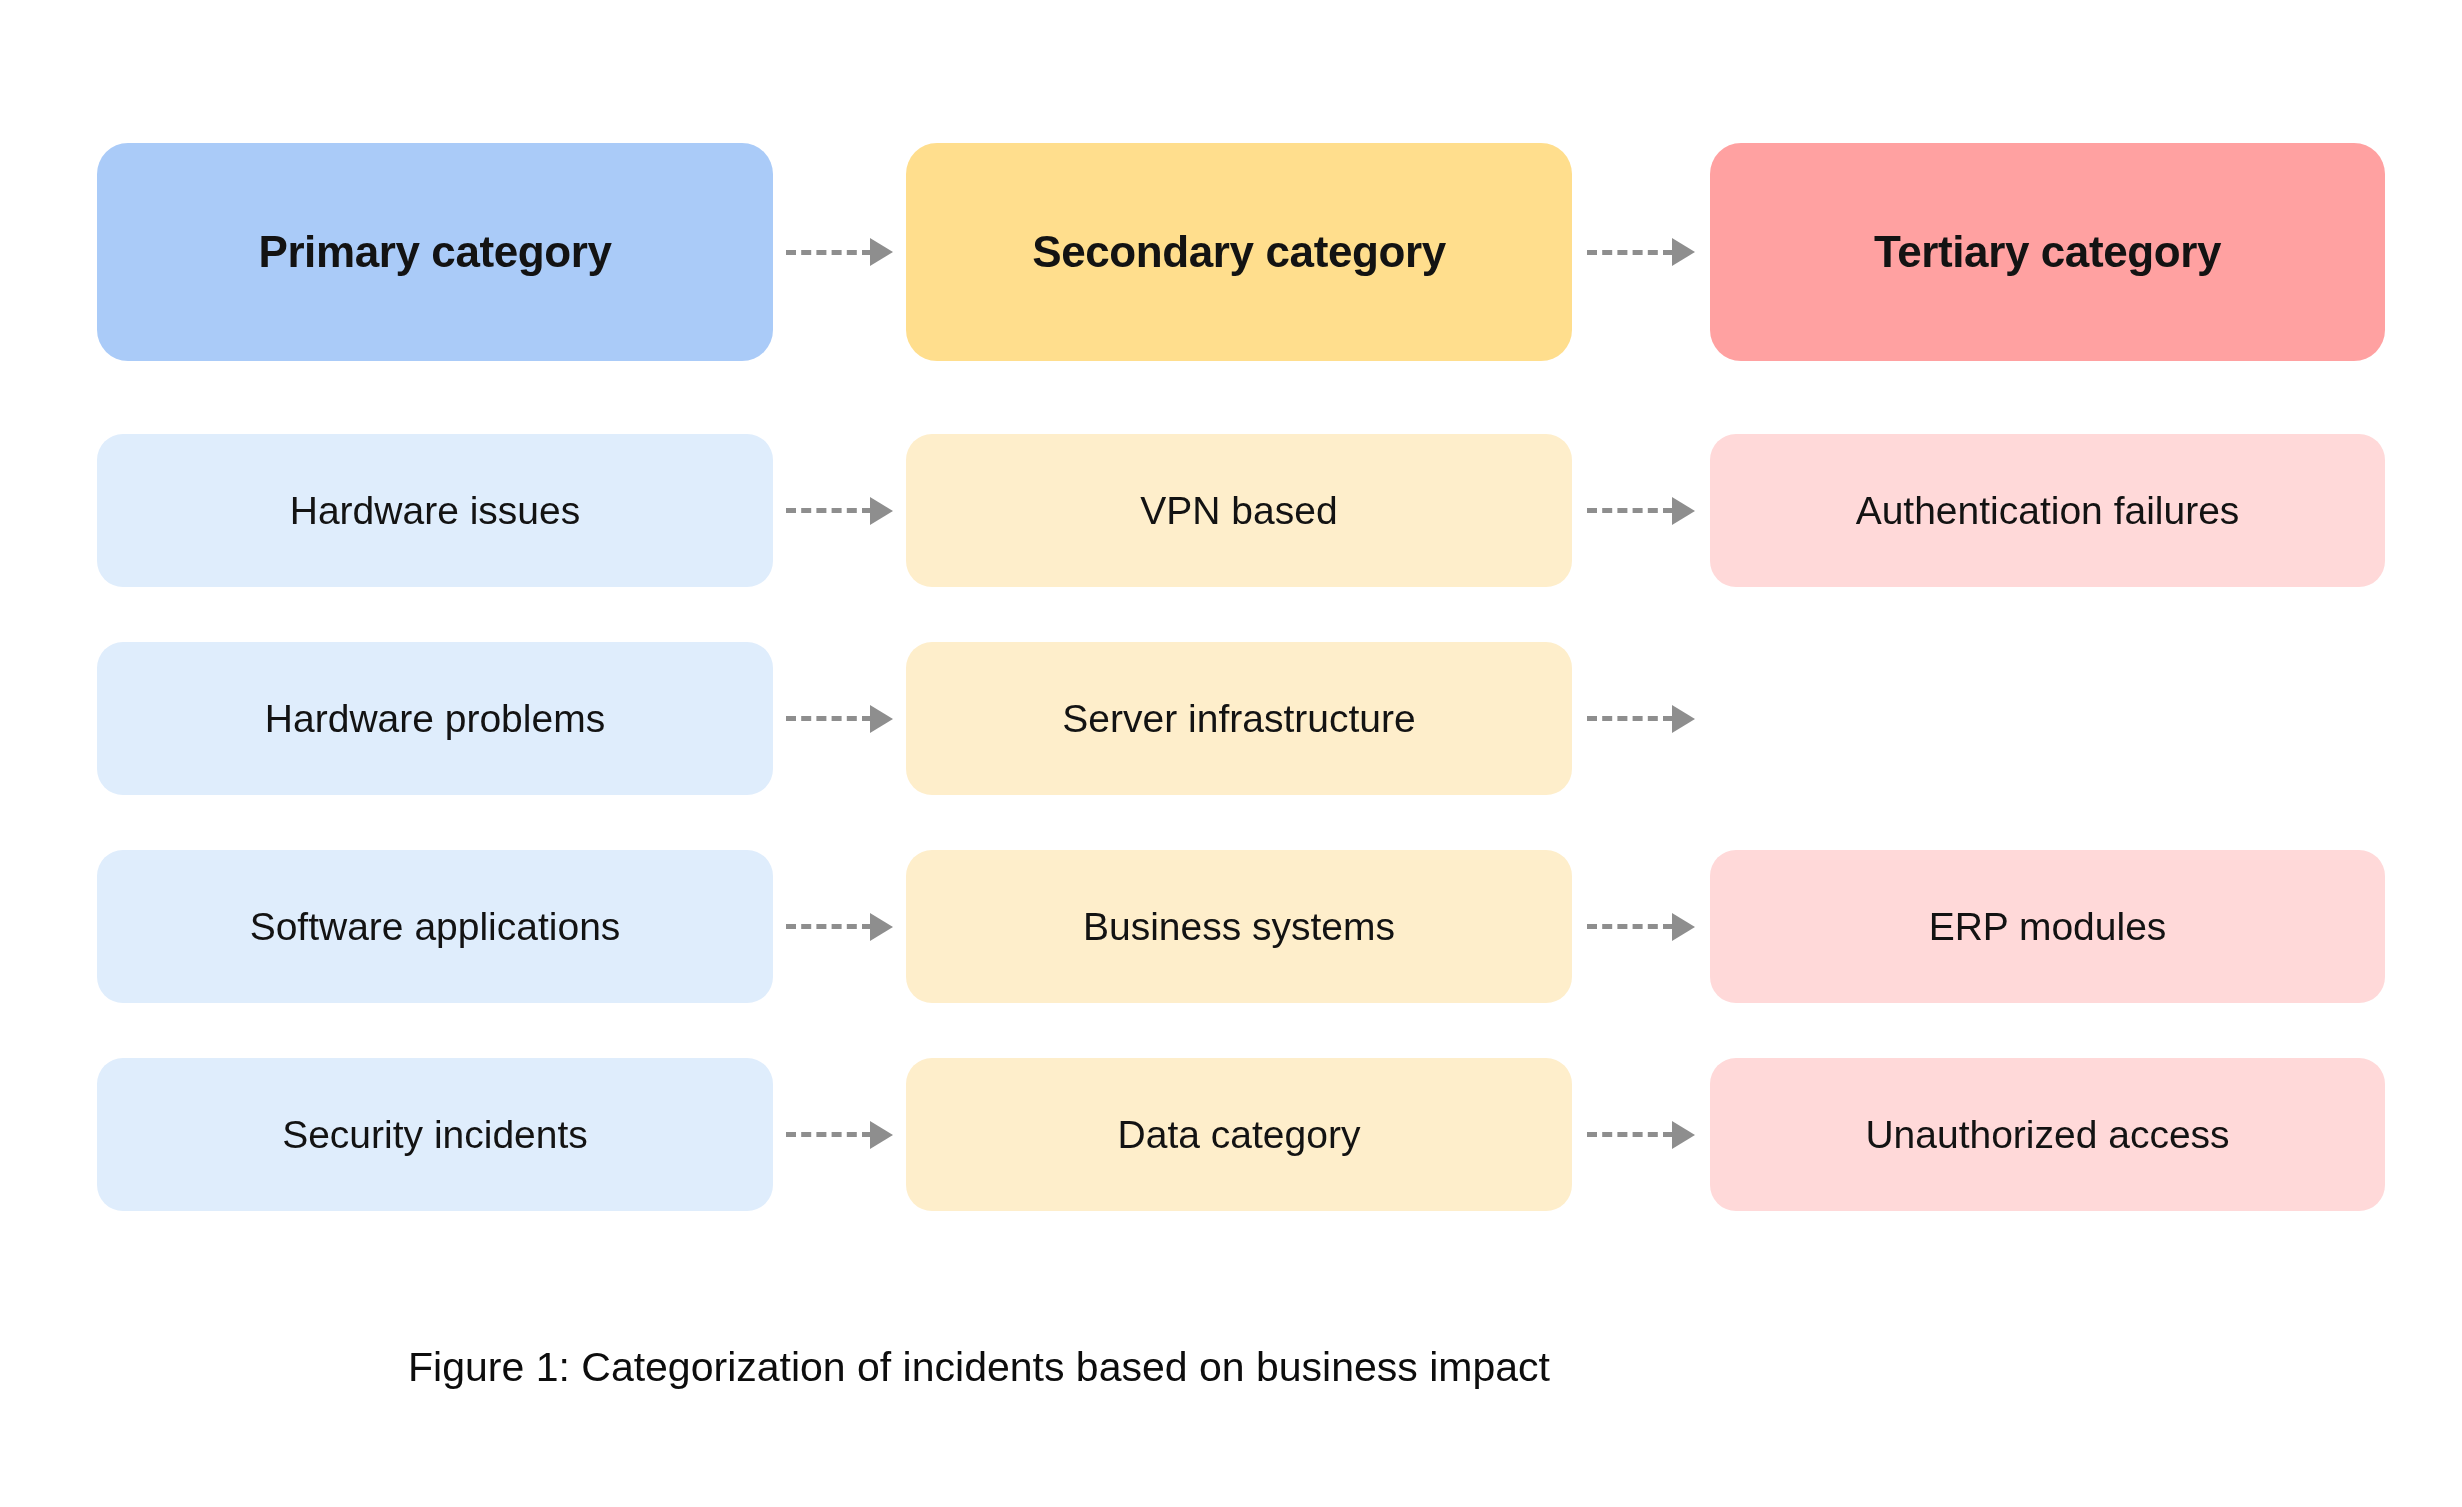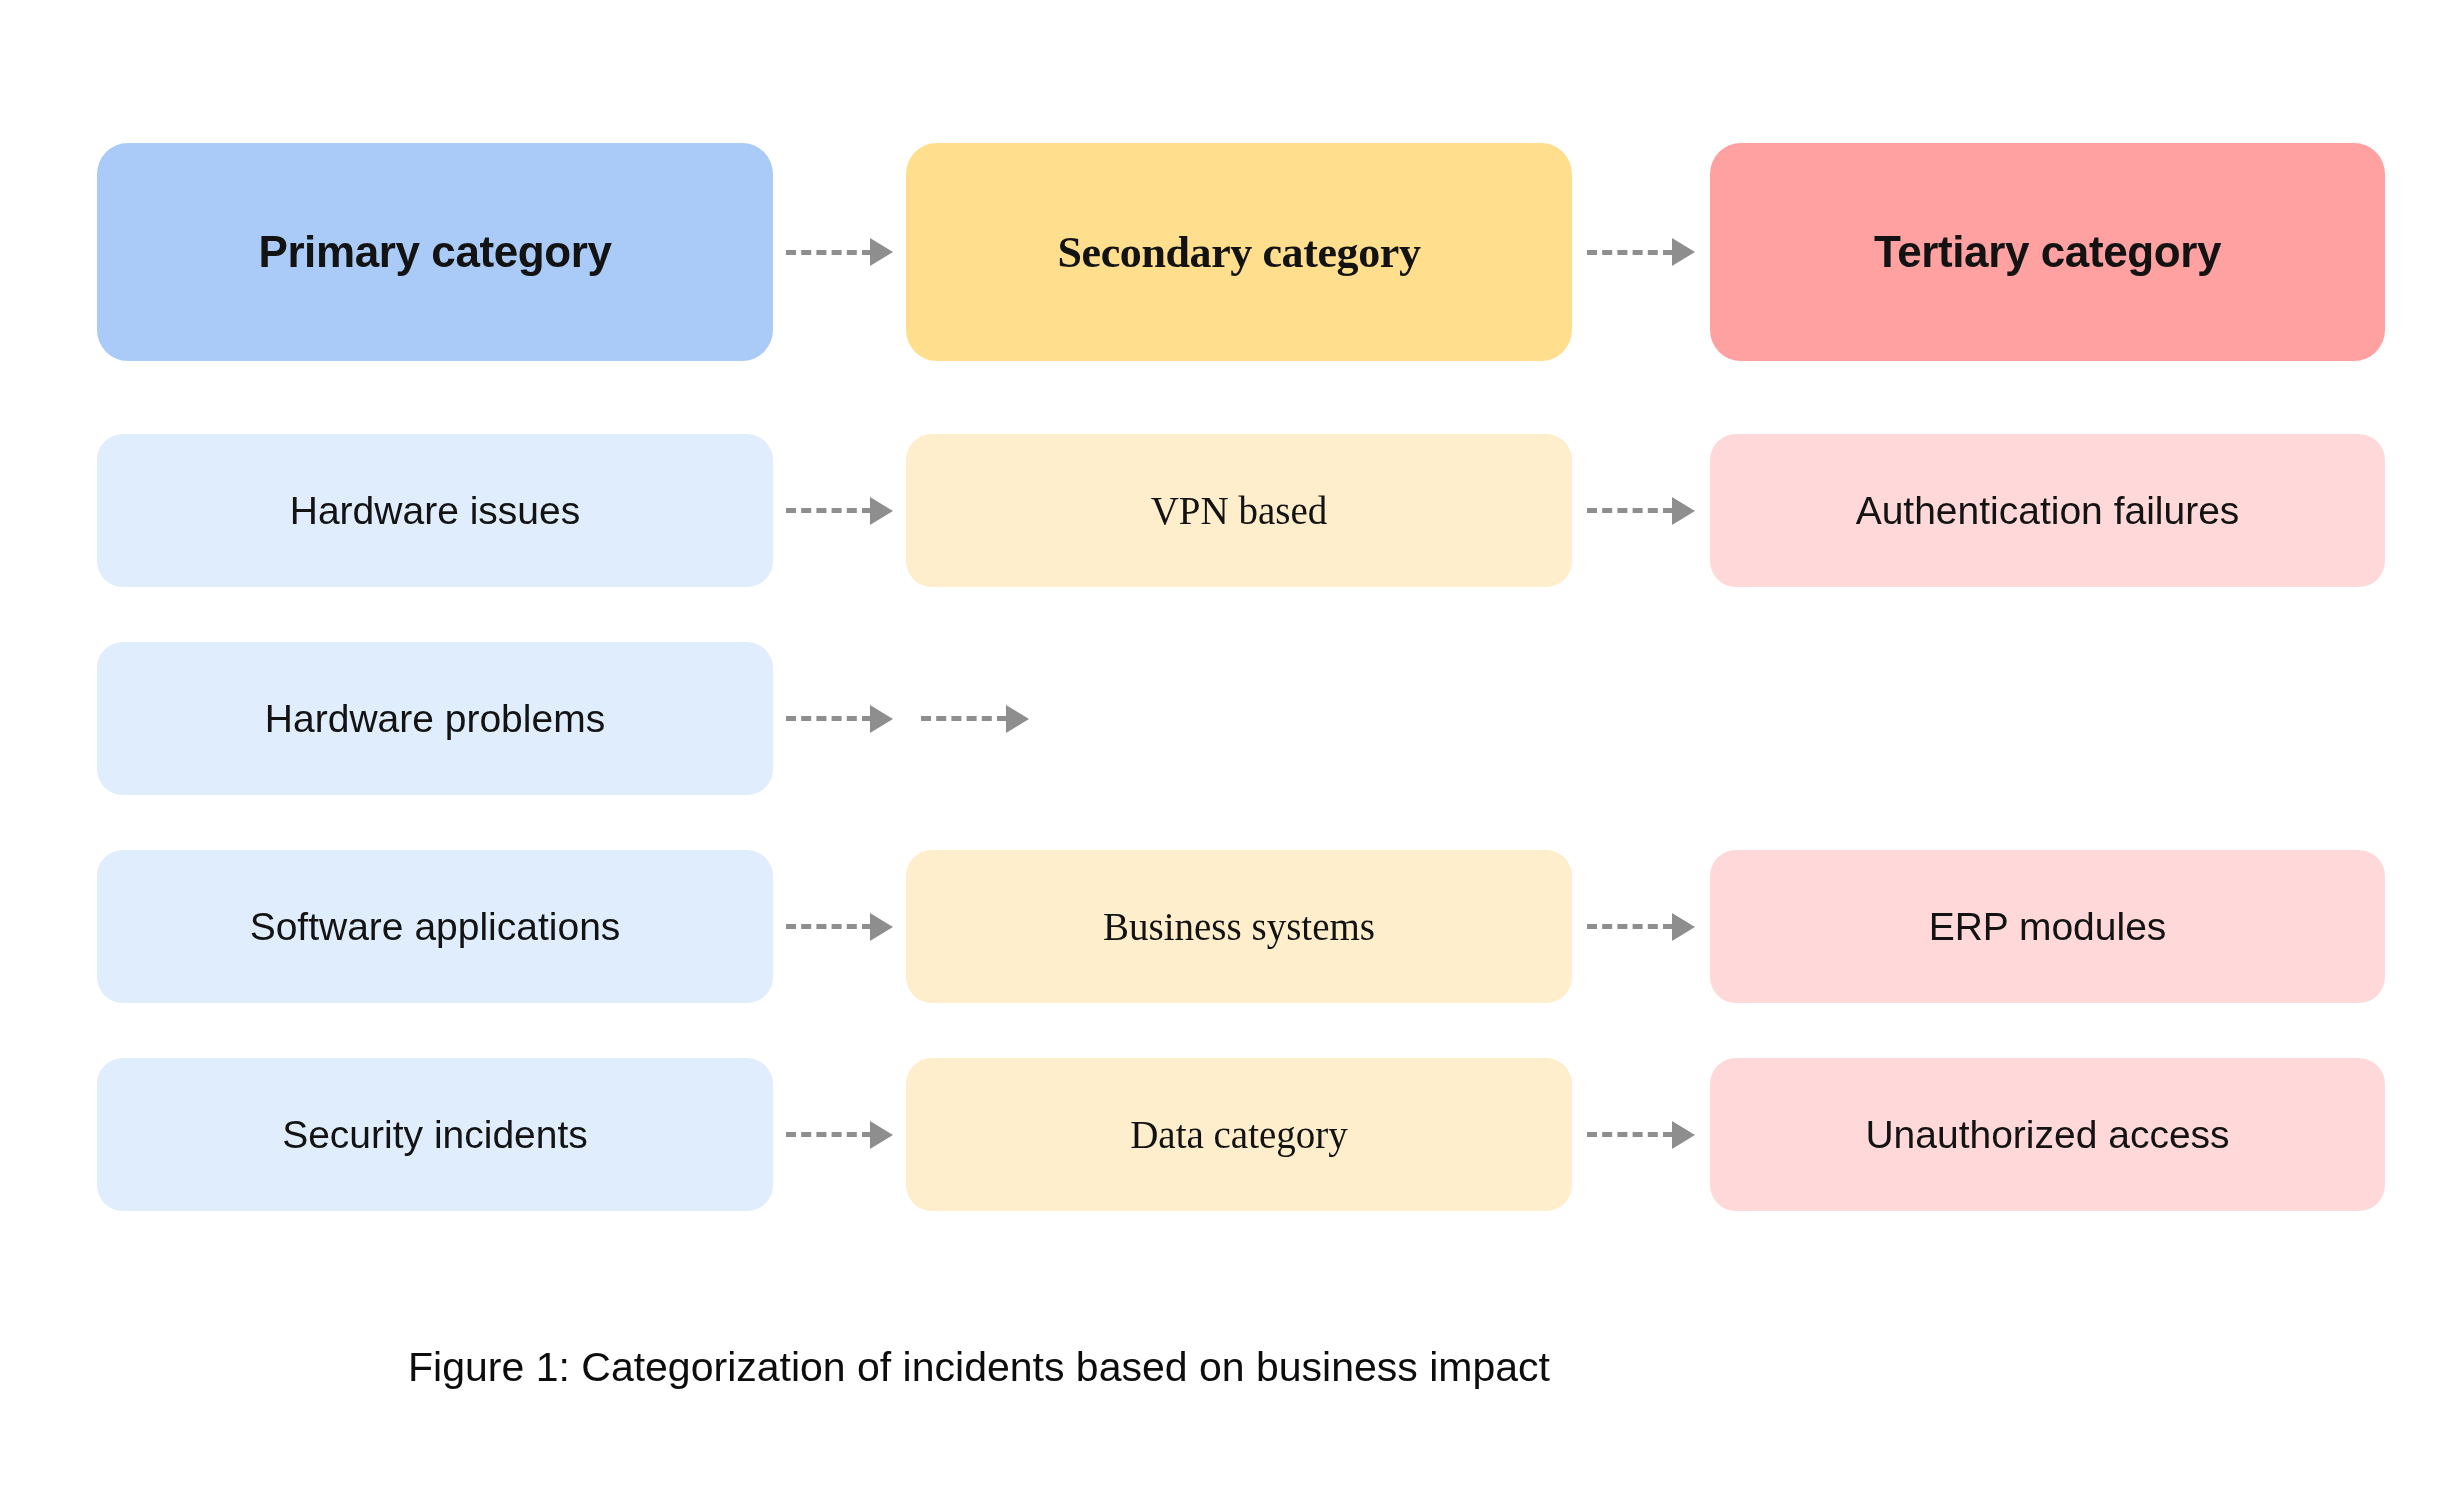--- a/index.html
+++ b/index.html
@@ -26,21 +26,21 @@
 
   .box {
     display: flex;
     align-items: center;
     justify-content: center;
     text-align: center;
     box-sizing: border-box;
     height: 100%;
   }
   .w-primary   { width: 676px; }
-  .w-secondary { width: 666px; font-family: Liberation Serif, serif; }
+  .w-secondary { width: 666px; }
   .w-tertiary  { width: 675px; }
 
   .header-box {
     border-radius: 31px;
     font-size: 44px;
     font-weight: 700;
     letter-spacing: -0.4px;
   }
   .cell-box {
     border-radius: 26px;
@@ -135,20 +135,23 @@
   </div>
 
   <div class="drow cell-row">
     <div class="box cell-box cell-primary w-primary">
       <span>Hardware problems</span>
     </div>
     <div class="arrow arrow-gap-1">
       <div class="dash"></div>
       <div class="head"></div>
     </div>
+    <div class="box cell-box cell-secondary w-secondary">
+      <span>Server infrastructure</span>
+    </div>
     <div class="arrow arrow-gap-2">
       <div class="dash"></div>
       <div class="head"></div>
     </div>
   </div>
 
   <div class="drow cell-row">
     <div class="box cell-box cell-primary w-primary">
       <span>Software applications</span>
     </div>

